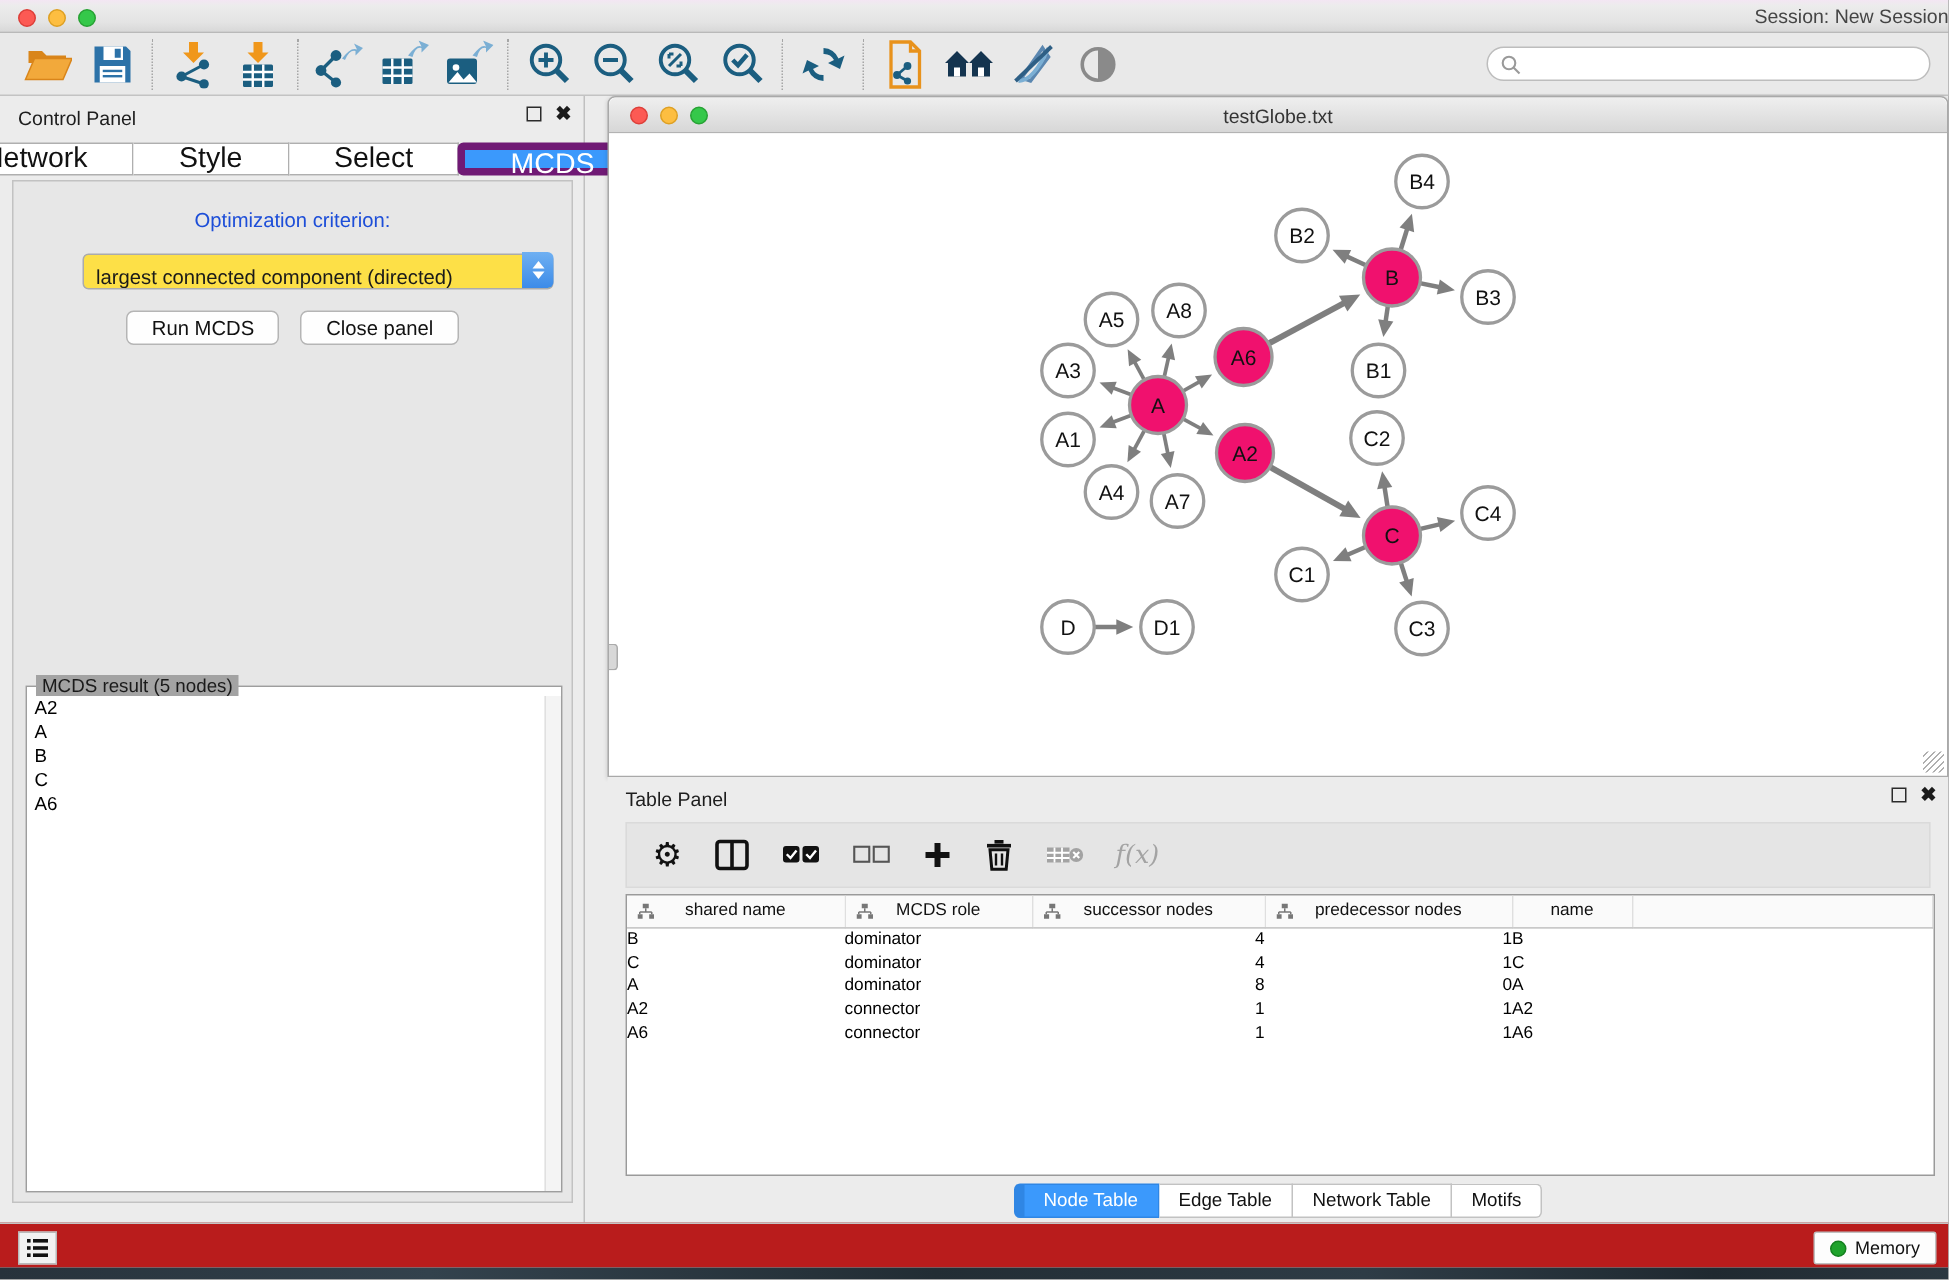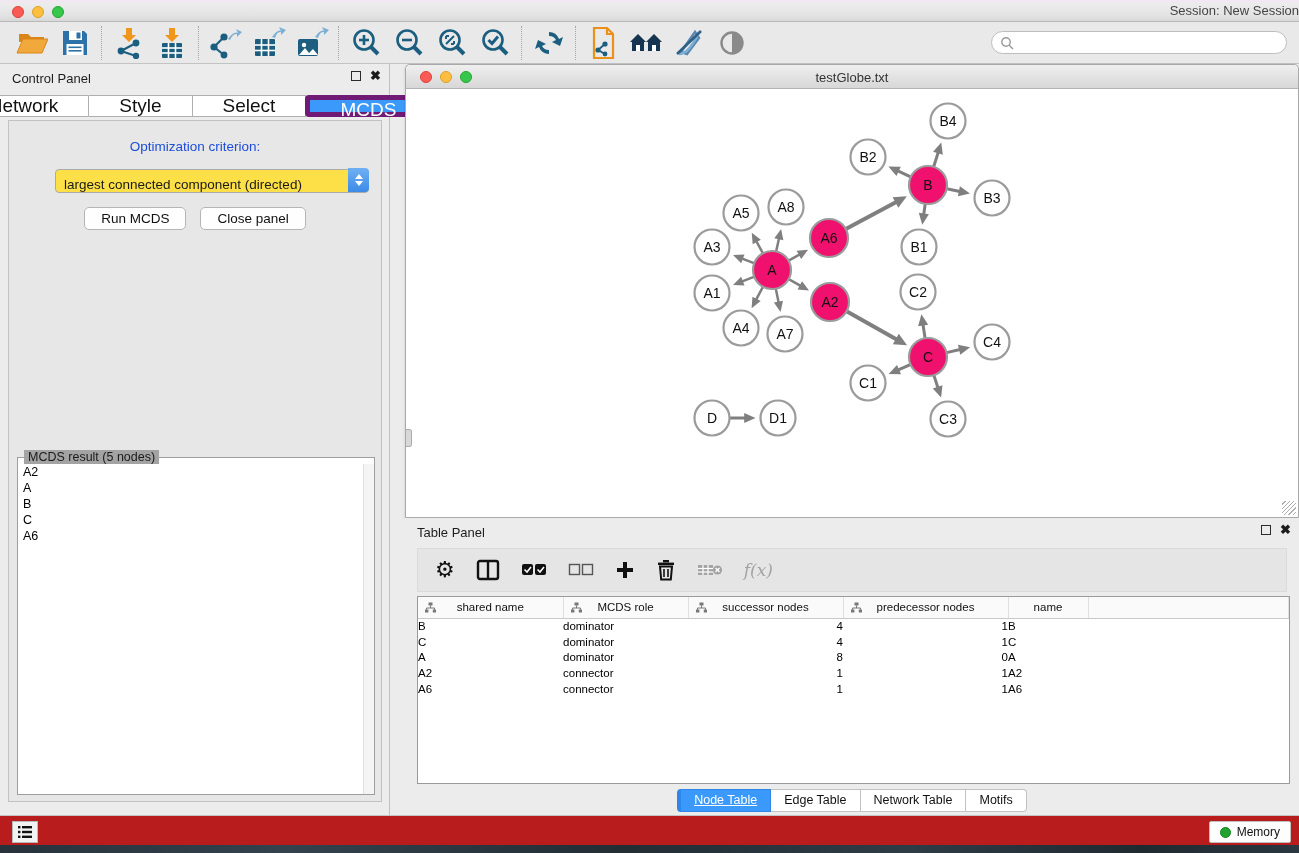--- a/index.html
+++ b/index.html
@@ -85,21 +85,21 @@
   table.ntable th { position:relative; height:21px; background:#FAFAFA; border-bottom:1px solid #C9C9C9;
     border-right:1px solid #DFDFDF; font-size:11.5px; font-weight:normal; color:#111; text-align:center; }
   table.ntable th .hier { position:absolute; left:7px; top:5px; }
   table.ntable td { font-size:11.5px; height:15.8px; padding:0; color:#000; white-space:nowrap; }
   td.c0 { padding-left:18px; } td.c1 { padding-left:10px; }
   td.c2 { text-align:right; padding-right:16px; } td.c3 { text-align:right; padding-right:10px; }
   td.c4 { padding-left:8px; }
   .tp-tabs { position:absolute; left:0; right:0; top:271px; display:flex; justify-content:center; }
   .tp-tab { height:23px; line-height:21px; padding:0 13px; font-size:12.5px; background:#fff;
     border:1px solid #C2C2C2; border-left:none; color:#111; }
-  .tp-tab:first-child { border-left:4px solid #0f172a; border-radius:4px 0 0 4px;text-decoration:underline; }
+  .tp-tab:first-child { border-left:7px solid #0f172a; border-radius:4px 0 0 4px; }
   .tp-tab:last-child { border-radius:0 4px 4px 0; }
   .tp-tab.active { background:#3B99FC; color:#fff; border-color:#2F86E4; }
   
   .statusbar { position:absolute; left:0; top:815px; width:1299px; height:30px; background:#b91c1c;
     border-top:1px solid #C4C4C4; }
   .list-btn { position:absolute; left:12px; top:5px; width:26px; height:22px; background:#F2F2F2;
     border:1px solid #B9B9B9; display:flex; align-items:center; justify-content:center; }
   .memory-btn { position:absolute; right:8px; top:5px; height:22px; background:#FDFDFD; border:1px solid #C0C0C0;
     border-radius:2px; display:flex; align-items:center; gap:6px; padding:0 10px; font-size:12px; color:#111; }
   .mem-dot { width:11px; height:11px; border-radius:50%; background:#1FA32C; border:1px solid #158020; }

